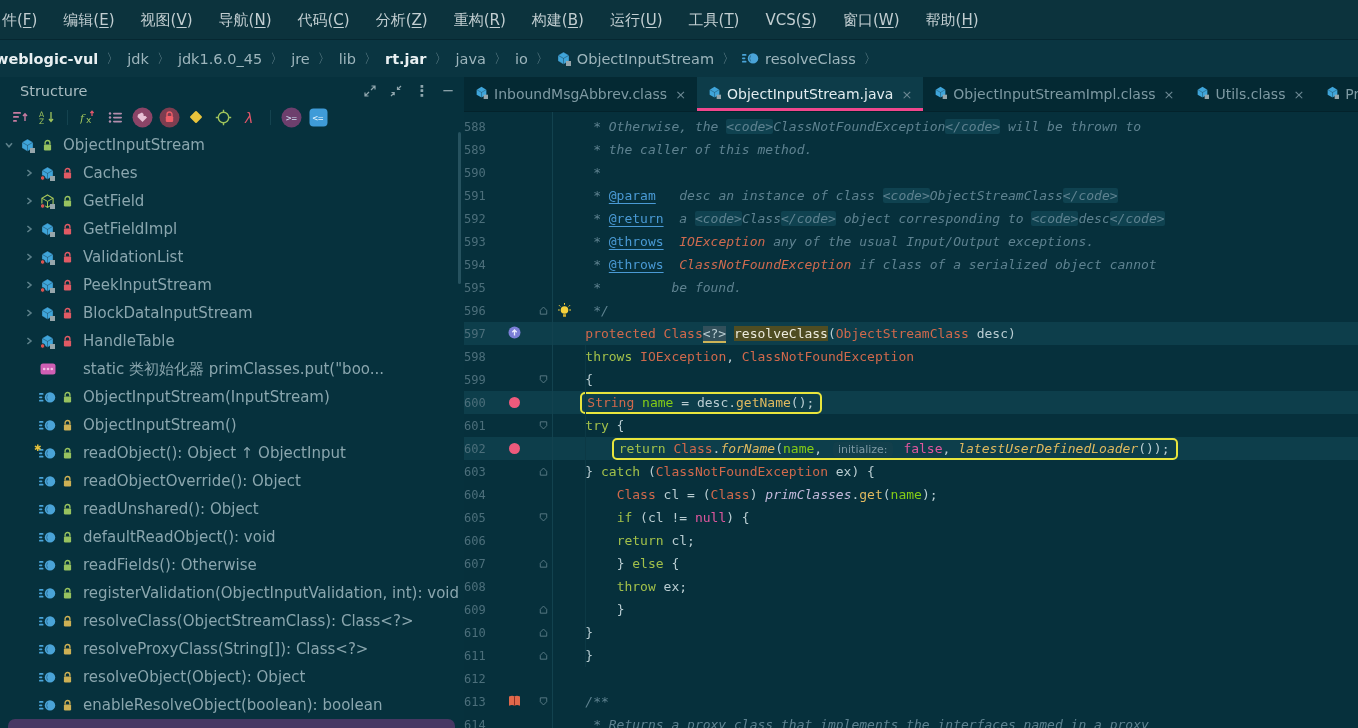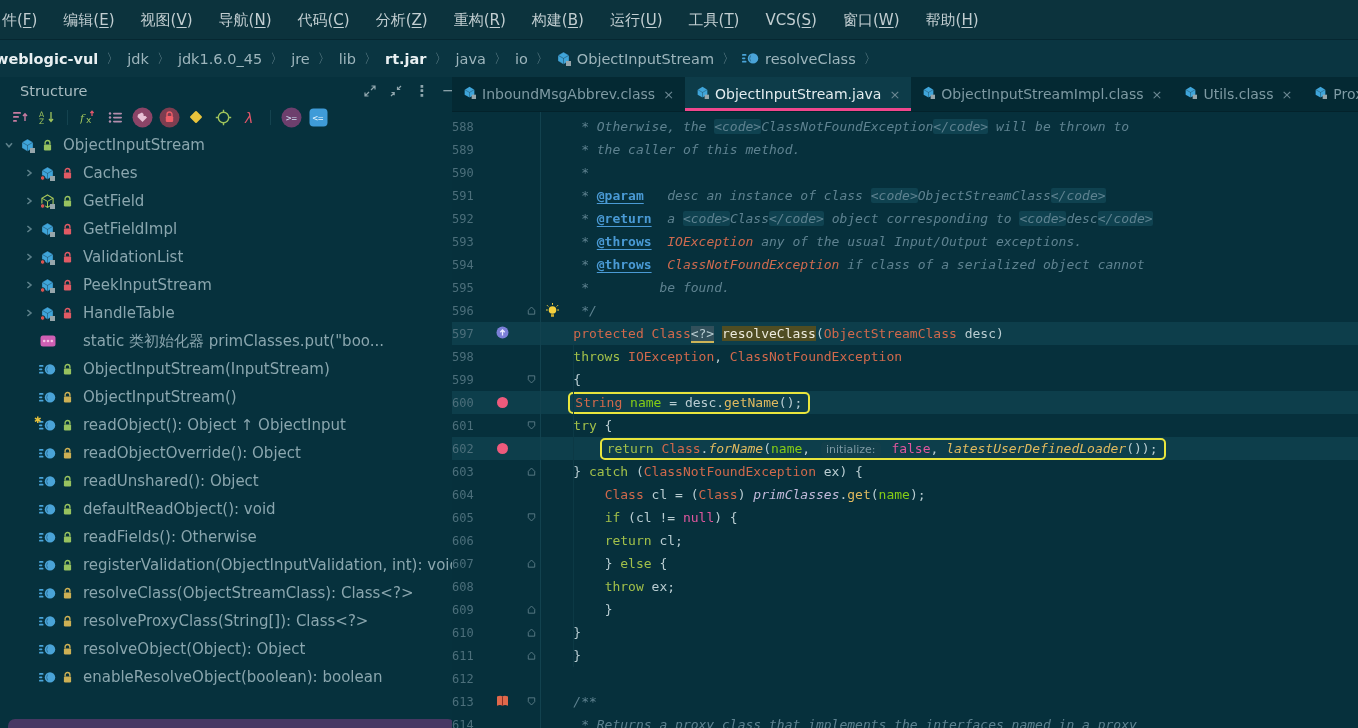--- a/index.html
+++ b/index.html
@@ -30,38 +30,38 @@
   .trow{height:28px;display:flex;align-items:center;color:#8aa6ae;font-size:15px;white-space:nowrap;overflow:hidden}
   .trow.ind1{padding-left:20px}
   .chev{width:17px;display:flex;justify-content:center;flex:0 0 17px}
   .ticon{width:21px;display:flex;justify-content:center;margin-right:4px;position:relative;flex:0 0 21px}
   .lockw{width:13px;margin-right:8px;display:flex;flex:0 0 13px}
   .tlabel{overflow:hidden;text-overflow:ellipsis}
   .scrollthumb{position:absolute;right:8px;top:1px;width:3px;height:152px;background:#26525f;border-radius:2px}
   .selrow{position:absolute;left:8px;right:14px;top:588px;height:28px;background:#463863;border-radius:7px}
   .star{position:absolute;left:-3px;top:-4px;color:#e8c33c;font-size:9px}
   
-  .editor{position:absolute;left:452px;top:0;right:0;height:100%;background:#06303c}
+  .editor{position:absolute;left:464px;top:0;right:0;height:100%;background:#06303c}
   .tabbar{height:35px;background:#042933;display:flex;align-items:stretch;border-bottom:1px solid #03222b;overflow:hidden}
   .tab{display:flex;align-items:center;gap:6px;padding:0 11px;font-size:14px;color:#7e9aa3;position:relative;white-space:nowrap;cursor:default}
   .tab.active{background:#0d3c49;color:#e2ecef}
   .tab.active::after{content:"";position:absolute;left:0;right:0;bottom:0;height:3px;background:#f0478d}
   .tab .x{color:#6c8893;font-size:13px;margin-left:2px}
   .code{position:absolute;top:35px;left:0;right:0;bottom:0;padding-top:3px}
   .crow{height:23px;display:flex;align-items:center;position:relative}
   .crow.hi{background:#0d3e4b}
   .ln{flex:0 0 30px;font:12px "DejaVu Sans Mono",monospace;color:#4c6f7b}
   .gi{flex:0 0 40px;display:flex;align-items:center;justify-content:center}
   .gf{flex:0 0 18px;display:flex;align-items:center;justify-content:center}
   .ct{font:13px/23px "DejaVu Sans Mono",monospace;color:#b9cdd2;white-space:pre;flex:1;padding-left:2px;overflow:hidden}
   .gsep{position:absolute;left:88px;top:0;bottom:0;width:1px;background:#12424f;z-index:4;pointer-events:none}
   .guide4{position:absolute;left:121px;width:1px;background:#0c3945;z-index:3;pointer-events:none}
   .seg-c{color:#5e8290;font-style:italic}
   .seg-chip{background:#0f4250;border-radius:2px}
-  .seg-tg{color:#4a9ad5;font-weight:bold;text-decoration:underline;text-underline-offset:3px}
+  .seg-tg{color:#4a9ad5;font-weight:normal;text-decoration:underline;text-underline-offset:3px}
   .seg-ti{color:#cf6a4f;font-style:italic}
   .seg-k{color:#a2c04a}
   .seg-t{color:#d0694c}
   .seg-f{color:#e0ba5f}
   .seg-fi{color:#e0ba5f;font-style:italic}
   .seg-v{color:#84cc16}
   .seg-m{color:#e0579e}
   .seg-it{color:#c3badb;font-style:italic}
   .seg-hl{background:#4f4d22;color:#ecebdd}
   .seg-g{background:#32505b;border-bottom:2px solid #cdb458}
@@ -387,20 +387,41 @@
           <span class="chev">
             <svg width="10" height="10" viewBox="0 0 10 10">
               <path d="M3.4 2l3.6 3-3.6 3" fill="none" stroke="#5d808a" stroke-width="1.6"></path>
             </svg>
           </span>
           <span class="ticon">
             <svg width="15" height="15" viewBox="0 0 15 15">
      <path d="M7.5 1l5.6 3.2v5.8L7.5 13.4 1.9 10V4.2z" fill="#3fa5da" stroke="rgba(0,0,0,.25)" stroke-width="1.1"></path>
      <path d="M1.9 4.2L7.5 7.4l5.6-3.2M7.5 7.4v6" fill="none" stroke="rgba(0,0,0,.3)" stroke-width="1"></path>
      <rect x="10" y="10" width="5" height="5" fill="#97a6ab"></rect>
+     </svg>
+          </span>
+          <span class="lockw">
+            <svg width="11" height="13" viewBox="0 0 10 13">
+     <path d="M2.6 5.6V3.9a2.4 2.4 0 0 1 4.8 0v1.7" fill="none" stroke="#e05a64" stroke-width="1.4"></path>
+     <rect x="1.4" y="5.4" width="7.2" height="6" rx="1.2" fill="#e05a64"></rect>
+            </svg>
+          </span>
+          <span class="tlabel">BlockDataInputStream</span>
+        </div>
+        <div class="trow ind1">
+          <span class="chev">
+            <svg width="10" height="10" viewBox="0 0 10 10">
+              <path d="M3.4 2l3.6 3-3.6 3" fill="none" stroke="#5d808a" stroke-width="1.6"></path>
+            </svg>
+          </span>
+          <span class="ticon">
+            <svg width="15" height="15" viewBox="0 0 15 15">
+     <path d="M7.5 1l5.6 3.2v5.8L7.5 13.4 1.9 10V4.2z" fill="#3fa5da" stroke="rgba(0,0,0,.25)" stroke-width="1.1"></path>
+     <path d="M1.9 4.2L7.5 7.4l5.6-3.2M7.5 7.4v6" fill="none" stroke="rgba(0,0,0,.3)" stroke-width="1"></path>
+     <rect x="10" y="10" width="5" height="5" fill="#97a6ab"></rect>
      <circle cx="2.6" cy="12" r="2.3" fill="#d9534f" stroke="#06313d" stroke-width="1"></circle>
             </svg>
           </span>
           <span class="lockw">
             <svg width="11" height="13" viewBox="0 0 10 13">
      <path d="M2.6 5.6V3.9a2.4 2.4 0 0 1 4.8 0v1.7" fill="none" stroke="#e05a64" stroke-width="1.4"></path>
      <rect x="1.4" y="5.4" width="7.2" height="6" rx="1.2" fill="#e05a64"></rect>
             </svg>
           </span>
           <span class="tlabel">HandleTable</span>

